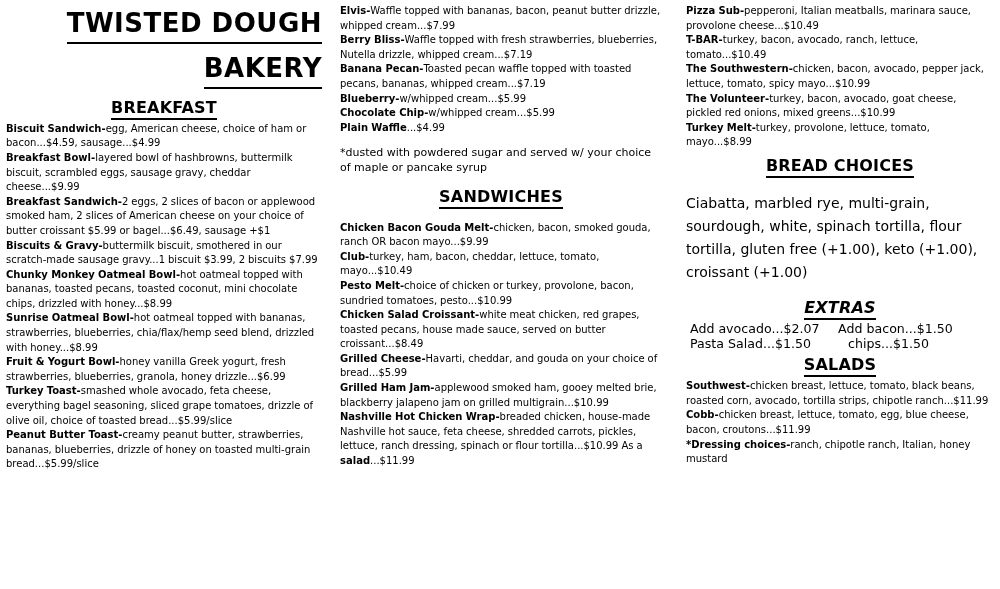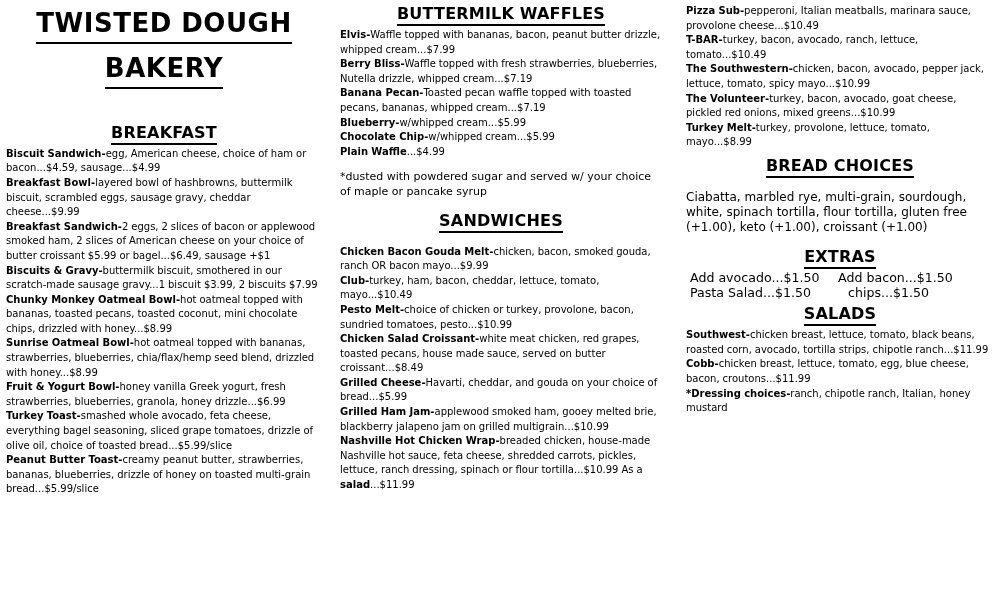--- a/index.html
+++ b/index.html
@@ -26,21 +26,21 @@
     padding: 4px 0 0 0;
   }
   .col {
     box-sizing: border-box;
   }
   .col-1 { width: 332px; padding: 0 10px 0 6px; }
   .col-2 { width: 338px; padding: 0 8px 0 8px; }
   .col-3 { width: 330px; padding: 0 6px 0 16px; }
 
   .brand {
-    text-align: center;
+    text-align: right;
     margin: 0 0 0 0;
     padding-top: 2px;
   }
   .brand-line {
     display: inline-block;
     font-family: "DejaVu Sans", "Liberation Sans", sans-serif;
     font-weight: bold;
     font-size: 26px;
     line-height: 1.38;
     letter-spacing: 0.5px;
@@ -58,42 +58,42 @@
   .section-head span {
     display: inline-block;
     font-family: "DejaVu Sans", "Liberation Sans", sans-serif;
     font-weight: bold;
     font-size: 16px;
     line-height: 1.25;
     letter-spacing: 0.2px;
     border-bottom: 2px solid #000;
     white-space: nowrap;
   }
-  .sh-breakfast { margin-top: 34px; margin-bottom: 2px; }
+  .sh-breakfast { margin-top: 9px; margin-bottom: 2px; }
   .sh-waffles   { margin-top: 0px;  margin-bottom: 2px; }
   .sh-sandwich  { margin-top: 4px;  margin-bottom: 12px; }
   .sh-bread     { margin-top: 6px;  margin-bottom: 2px; }
-  .sh-extras    { margin-top: 0;  margin-bottom: 2px; }
+  .sh-extras    { margin-top: 0;  margin-bottom: 2px; font-style: italic; }
   .sh-salads    { margin-top: 4px;  margin-bottom: 2px; }
 
   .item {
     font-size: 10px;
     line-height: 14.6px;
     margin: 0 0 0 0;
     text-align: left;
     word-spacing: -0.2px;
   }
   .item b { font-weight: bold; }
   .note {
     font-size: 11px;
     line-height: 14.6px;
   }
   .plain {
-    font-size: 12px;
-    line-height: 15px;
+    font-size: 14px;
+    line-height: 23px;
   }
   .extras-grid {
     display: flex;
     flex-direction: row;
     font-size: 12.6px;
     line-height: 14.6px;
   }
   .extras-col { }
   .extras-col.left  { width: 152px; padding-left: 4px; }
   .extras-col.right { width: 160px; }
@@ -124,23 +124,20 @@
       <p class="item"><b>Sunrise Oatmeal Bowl-</b><span>hot oatmeal topped with bananas, strawberries, blueberries, chia/flax/hemp seed blend, drizzled with honey...$8.99</span></p>
       <p class="item"><b>Fruit &amp; Yogurt Bowl-</b><span>honey vanilla Greek yogurt, fresh strawberries, blueberries, granola, honey drizzle...$6.99</span></p>
       <p class="item"><b>Turkey Toast-</b><span>smashed whole avocado, feta cheese, everything bagel seasoning, sliced grape tomatoes, drizzle of olive oil, choice of toasted bread...$5.99/slice</span></p>
       <p class="item"><b>Peanut Butter Toast-</b><span>creamy peanut butter, strawberries, bananas, blueberries, drizzle of honey on toasted multi-grain bread...$5.99/slice</span></p>
     </div>
 
   </div>
 
   <div class="col col-2">
 
-    <div class="section-head sh-waffles">
-      <span>BUTTERMILK WAFFLES</span>
-    </div>
 
     <div>
       <p class="item"><b>Elvis-</b><span>Waffle topped with bananas, bacon, peanut butter drizzle, whipped cream...$7.99</span></p>
       <p class="item"><b>Berry Bliss-</b><span>Waffle topped with fresh strawberries, blueberries, Nutella drizzle, whipped cream...$7.19</span></p>
       <p class="item"><b>Banana Pecan-</b><span>Toasted pecan waffle topped with toasted pecans, bananas, whipped cream...$7.19</span></p>
       <p class="item"><b>Blueberry-</b><span>w/whipped cream...$5.99</span></p>
       <p class="item"><b>Chocolate Chip-</b><span>w/whipped cream...$5.99</span></p>
       <p class="item"><b>Plain Waffle</b><span>...$4.99</span></p>
       <p class="note">*dusted with powdered sugar and served w/ your choice of maple or pancake syrup</p>
     </div>
@@ -174,21 +171,21 @@
     <div class="section-head sh-bread">
       <span>BREAD CHOICES</span>
     </div>
     <p class="plain">Ciabatta, marbled rye, multi-grain, sourdough, white, spinach tortilla, flour tortilla, gluten free (+1.00), keto (+1.00), croissant (+1.00)</p>
 
     <div class="section-head sh-extras">
       <span>EXTRAS</span>
     </div>
     <div class="extras-grid">
       <div class="extras-col left">
-        <div class="ex-row">Add avocado...$1.50</div>
+        <div class="ex-row">Add avocado...$2.07</div>
         <div class="ex-row">Pasta Salad...$1.50</div>
       </div>
       <div class="extras-col right">
         <div class="ex-row">Add bacon...$1.50</div>
         <div class="ex-row">chips...$1.50</div>
       </div>
     </div>
 
     <div class="section-head sh-salads">
       <span>SALADS</span>

